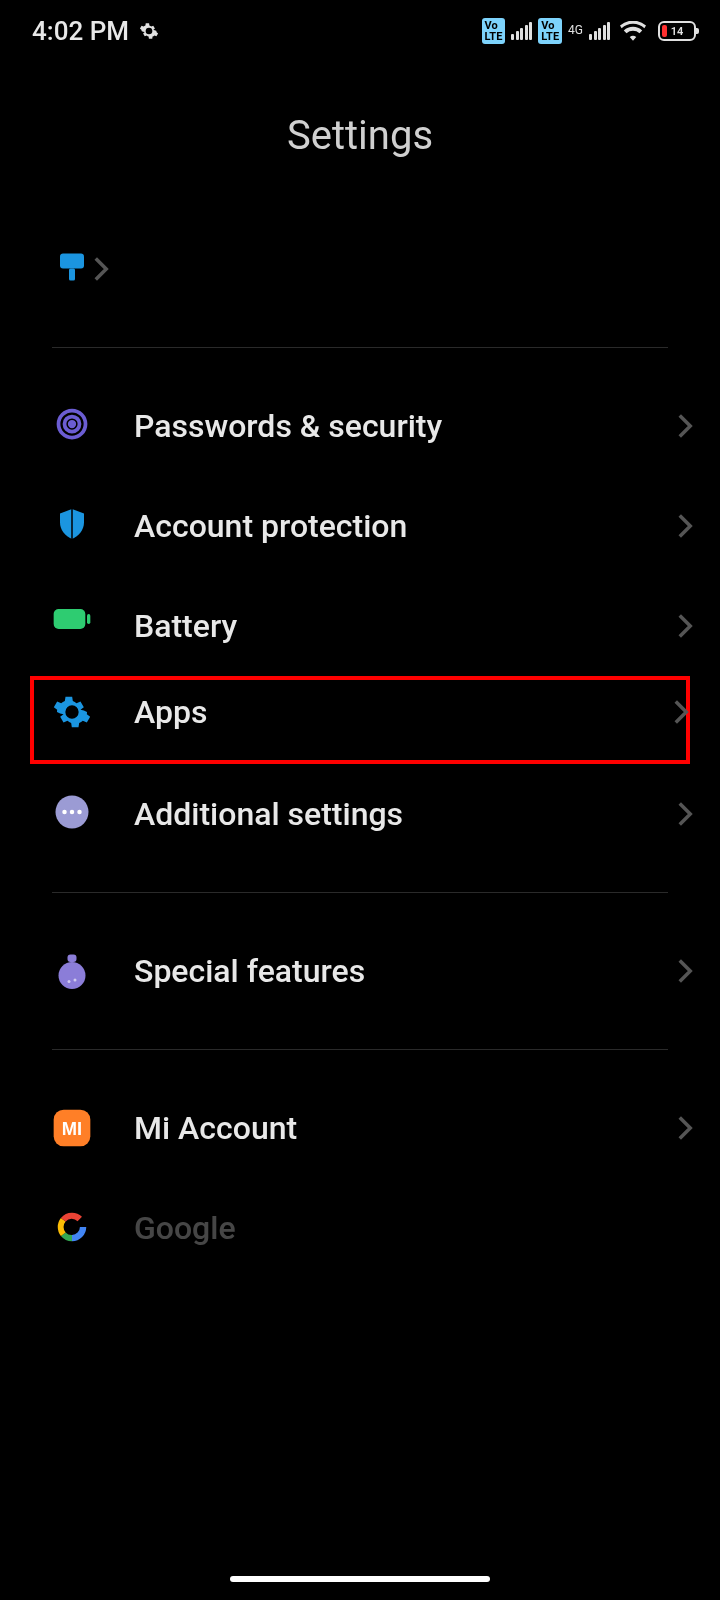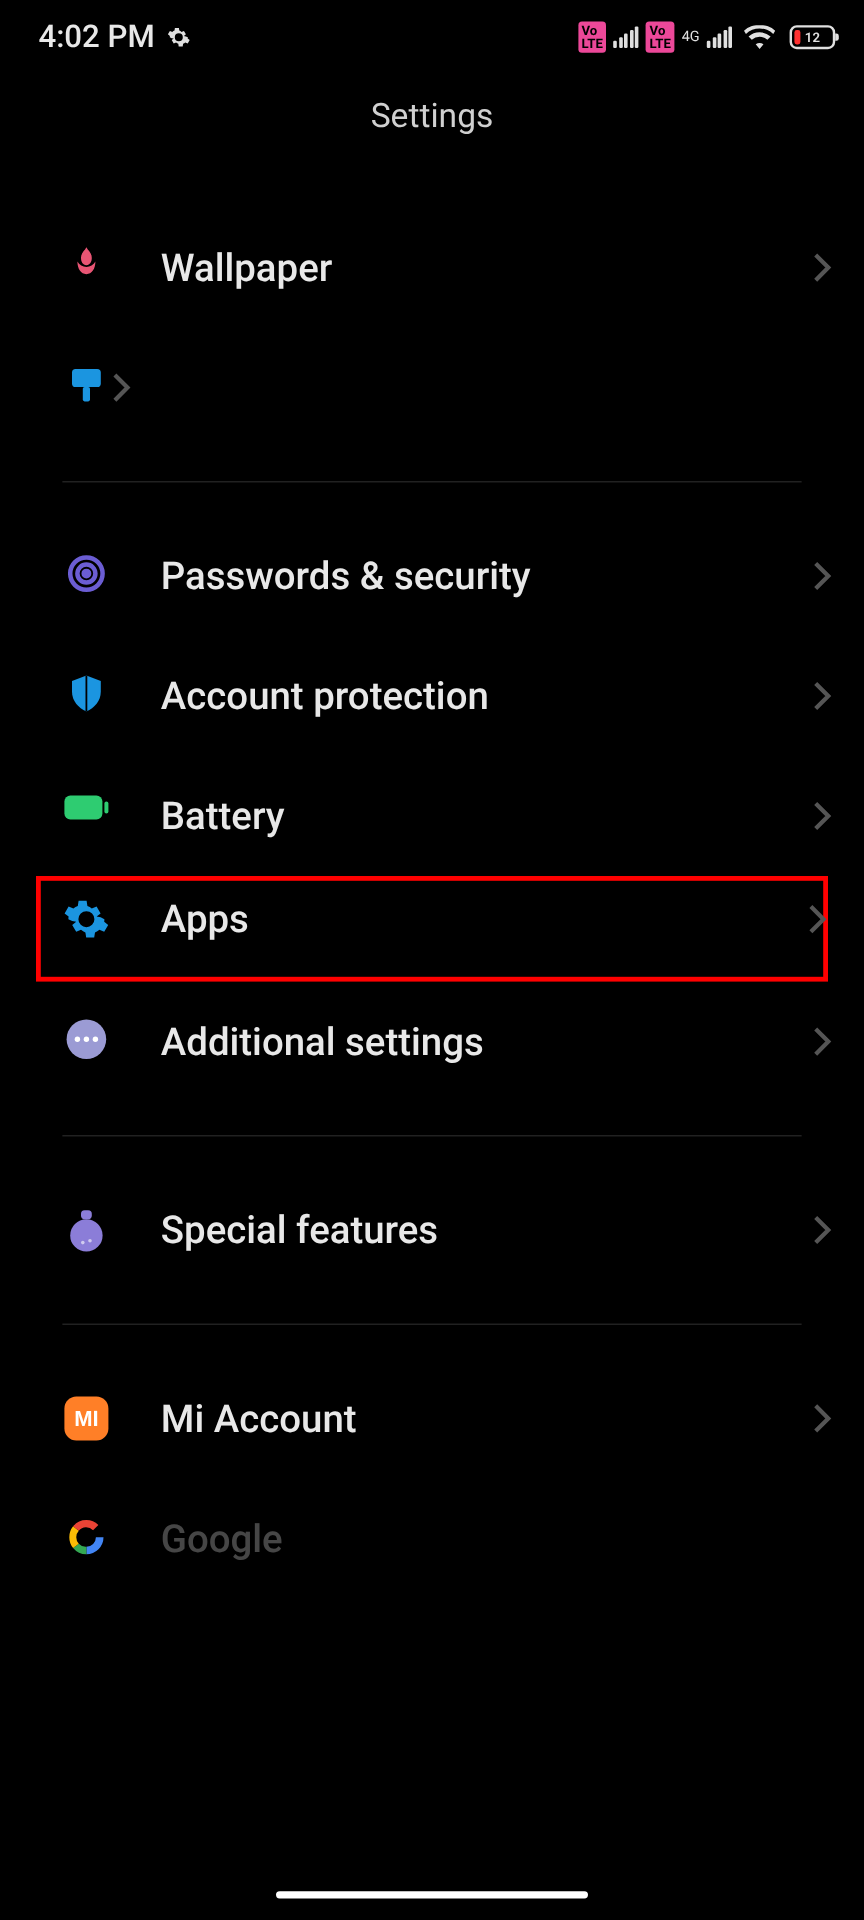--- a/index.html
+++ b/index.html
@@ -30,21 +30,21 @@
       font-size: 26px;
       font-weight: 500;
       color: #e8e8e8;
     }
     .status-right {
       display: flex;
       align-items: center;
       gap: 6px;
     }
     .volte-badge {
-      background: #ec4899;
+      background: #7dd3fc;
       color: #000;
       font-size: 11px;
       font-weight: 700;
       padding: 2px 3px;
       border-radius: 3px;
       line-height: 1;
     }
     .signal-bars {
       display: flex;
       align-items: flex-end;
@@ -102,24 +102,24 @@
     }
     .battery-text {
       font-size: 11px;
       font-weight: 600;
       color: #e0e0e0;
       z-index: 1;
       position: relative;
     }
     .page-title {
       text-align: center;
-      font-size: 28px;
+      font-size: 40px;
       font-weight: 400;
       color: #d0d0d0;
-      margin-top: 18px;
+      margin-top: 50px;
       margin-bottom: 60px;
     }
     .settings-list {
       padding: 0;
     }
     .settings-item {
       display: flex;
       align-items: center;
       padding: 30px 26px 30px 52px;
       position: relative;
@@ -198,40 +198,29 @@
         <div class="signal-bar sb2"></div>
         <div class="signal-bar sb3"></div>
         <div class="signal-bar sb4"></div>
         <div class="signal-bar sb5"></div>
     </div>
     <svg class="wifi-icon" width="26" height="20" viewBox="0 0 24 18" fill="#e0e0e0">
       <path d="M12 18l3-3.5a5 5 0 00-6 0L12 18zm-6-7a9 9 0 0112 0l2.5-2.5a12.5 12.5 0 00-17 0L6 11zm-4.5-4.5a15 15 0 0121 0L24 4a18 18 0 00-24 0l1.5 2.5z"></path>
     </svg>
     <div class="battery">
       <div class="battery-fill"></div>
-      <span class="battery-text">12</span>
+      <span class="battery-text">14</span>
     </div>
   </div>
 </div>
 
 <h1 class="page-title">Settings</h1>
 
 <div class="settings-list">
 
-  <div class="settings-item">
-    <div class="item-icon">
-      <svg width="36" height="36" viewBox="0 0 24 24" fill="#e85574">
-          <path d="M12 2c-1 2-3 3-3 6 0 2 1 4 3 4s3-2 3-4c0-3-2-4-3-6zm-5 8c0 4 2 7 5 7s5-3 5-7c-1 2-3 3-5 3s-4-1-5-3z"></path>
-        </svg>
-    </div>
-    <span class="item-label">Wallpaper</span>
-    <svg class="chevron" width="18" height="28" viewBox="0 0 10 16" fill="none" stroke="#555" stroke-width="2">
-        <path d="M2 2l6 6-6 6"></path>
-      </svg>
-  </div>
 
   <div class="settings-item">
     <div class="item-icon">
       <svg width="36" height="36" viewBox="0 0 24 24" fill="#1b95e0">
           <rect x="4" y="3" width="16" height="10" rx="2"></rect>
           <rect x="10" y="13" width="4" height="8" rx="1"></rect>
         </svg>
     </div>
     <svg class="chevron" width="18" height="28" viewBox="0 0 10 16" fill="none" stroke="#555" stroke-width="2">
         <path d="M2 2l6 6-6 6"></path>

